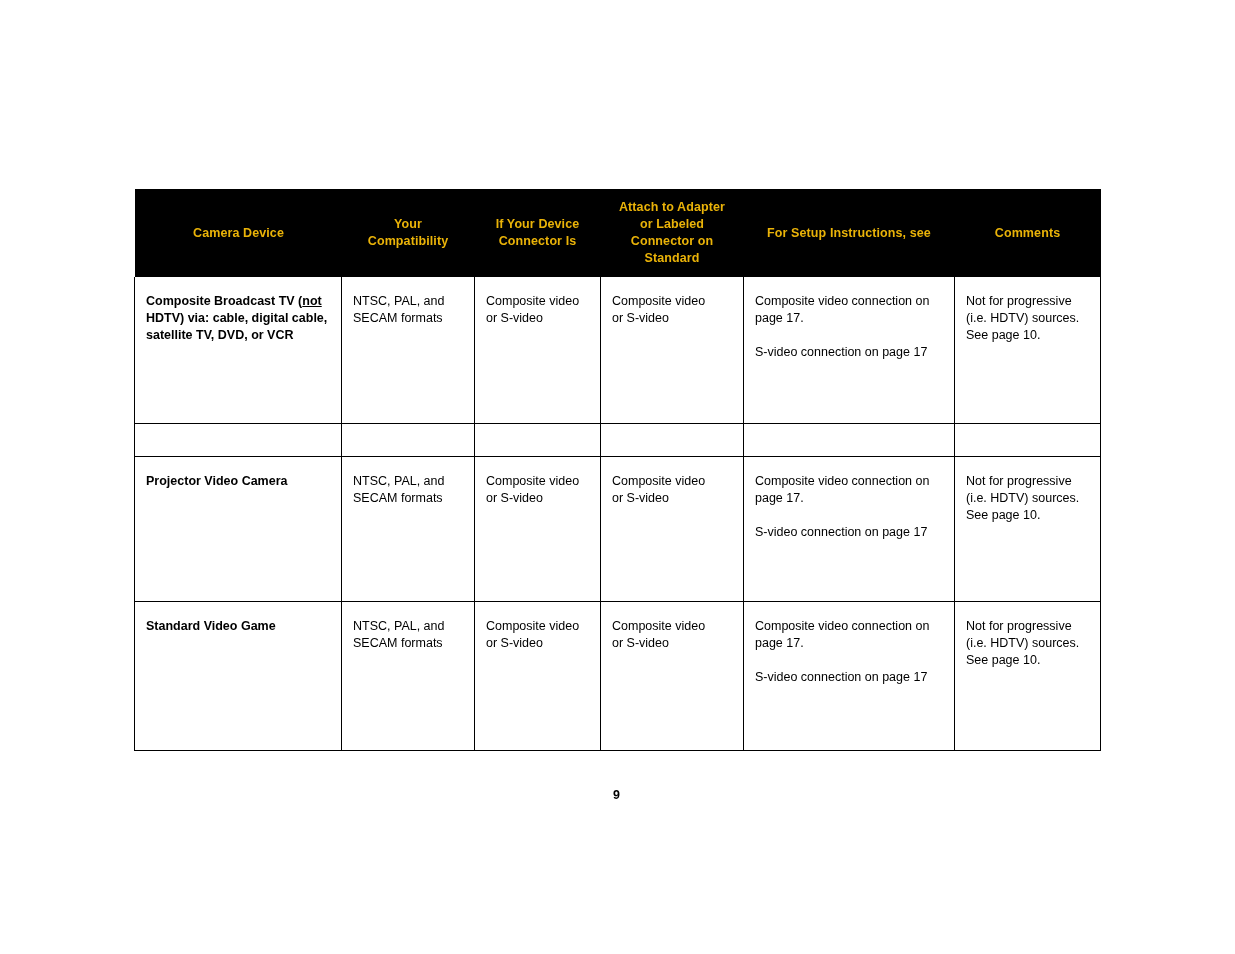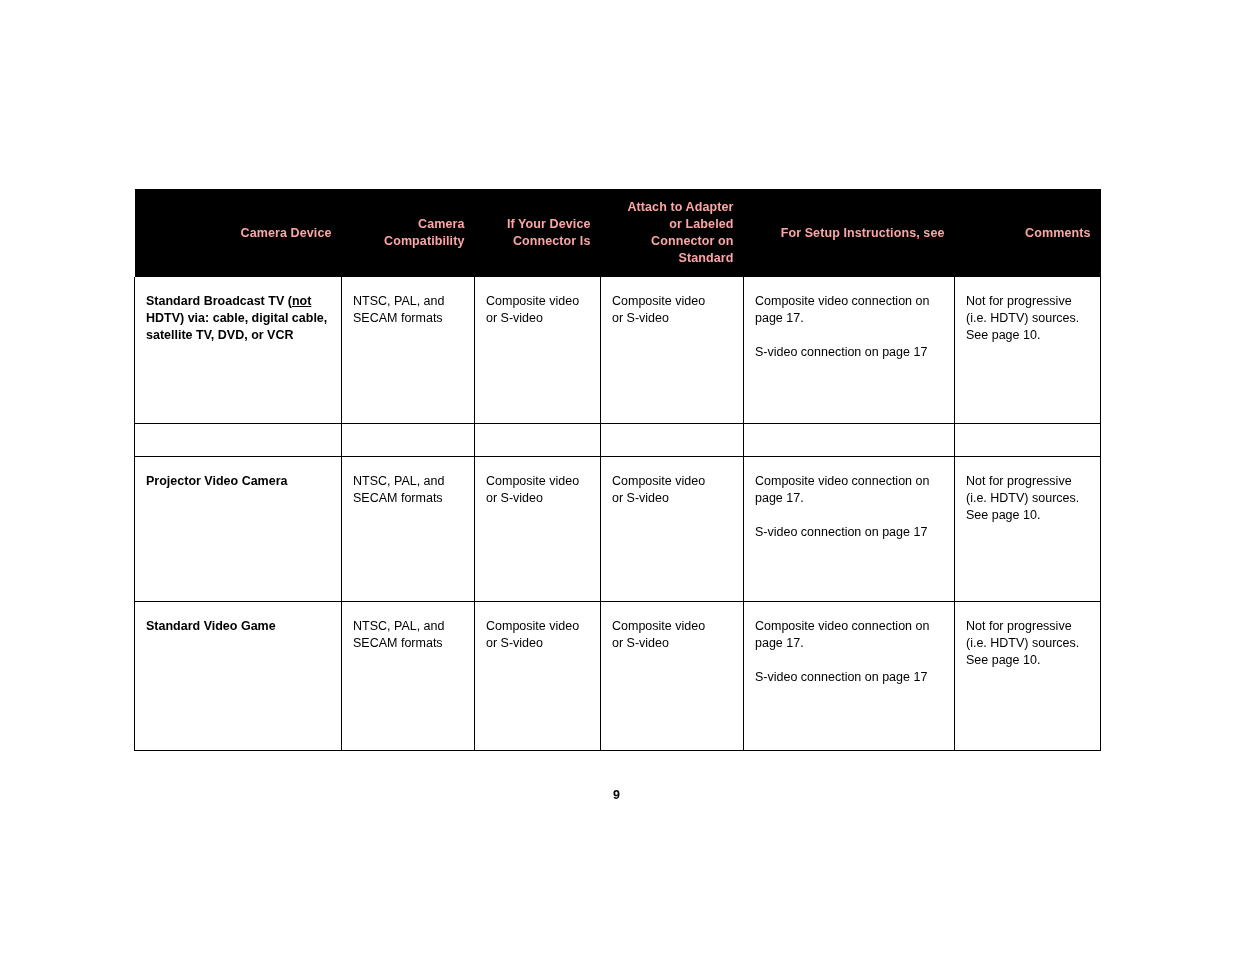--- a/index.html
+++ b/index.html
@@ -38,25 +38,25 @@
   .compat-table col.c3 { width: 143px; }
   .compat-table col.c4 { width: 211px; }
   .compat-table col.c5 { width: 146px; }
 
   
   .compat-table thead tr {
     background: #000000;
   }
   .compat-table thead th {
     background: #000000;
-    color: #fca5a5;
+    color: #eab308;
     font-weight: bold;
     font-size: 12.5px;
     line-height: 17px;
-    text-align: right;
+    text-align: center;
     vertical-align: middle;
     padding: 10px 10px 10px 10px;
     height: 66px;
     box-sizing: border-box;
     border: none;
     letter-spacing: 0.1px;
   }
   .compat-table thead th.first { padding-left: 11px; }
 
   
@@ -151,21 +151,21 @@
         <col class="c4">
         <col class="c5">
     </colgroup>
 
     <thead>
       <tr>
         <th class="first">
           <span class="cell-line">Camera Device</span>
         </th>
         <th>
-          <span class="cell-line">Camera</span>
+          <span class="cell-line">Your</span>
           <span class="cell-line">Compatibility</span>
         </th>
         <th>
           <span class="cell-line">If Your Device</span>
           <span class="cell-line">Connector Is</span>
         </th>
         <th>
           <span class="cell-line">Attach to Adapter</span>
           <span class="cell-line">or Labeled</span>
           <span class="cell-line">Connector on</span>
@@ -177,21 +177,21 @@
         <th>
           <span class="cell-line">Comments</span>
         </th>
       </tr>
     </thead>
 
     <tbody>
 
       <tr class="row1 sep-below">
         <td>
-          <span class="device-name"><span>Standard Broadcast TV (</span><u>not</u><span> HDTV) via: cable, digital cable, satellite TV, DVD, or VCR</span></span>
+          <span class="device-name"><span>Composite Broadcast TV (</span><u>not</u><span> HDTV) via: cable, digital cable, satellite TV, DVD, or VCR</span></span>
         </td>
         <td>
           <span class="cell-line">NTSC, PAL, and</span>
           <span class="cell-line">SECAM formats</span>
         </td>
         <td>
           <span class="cell-line">Composite video</span>
           <span class="cell-line">or S-video</span>
         </td>
         <td>

